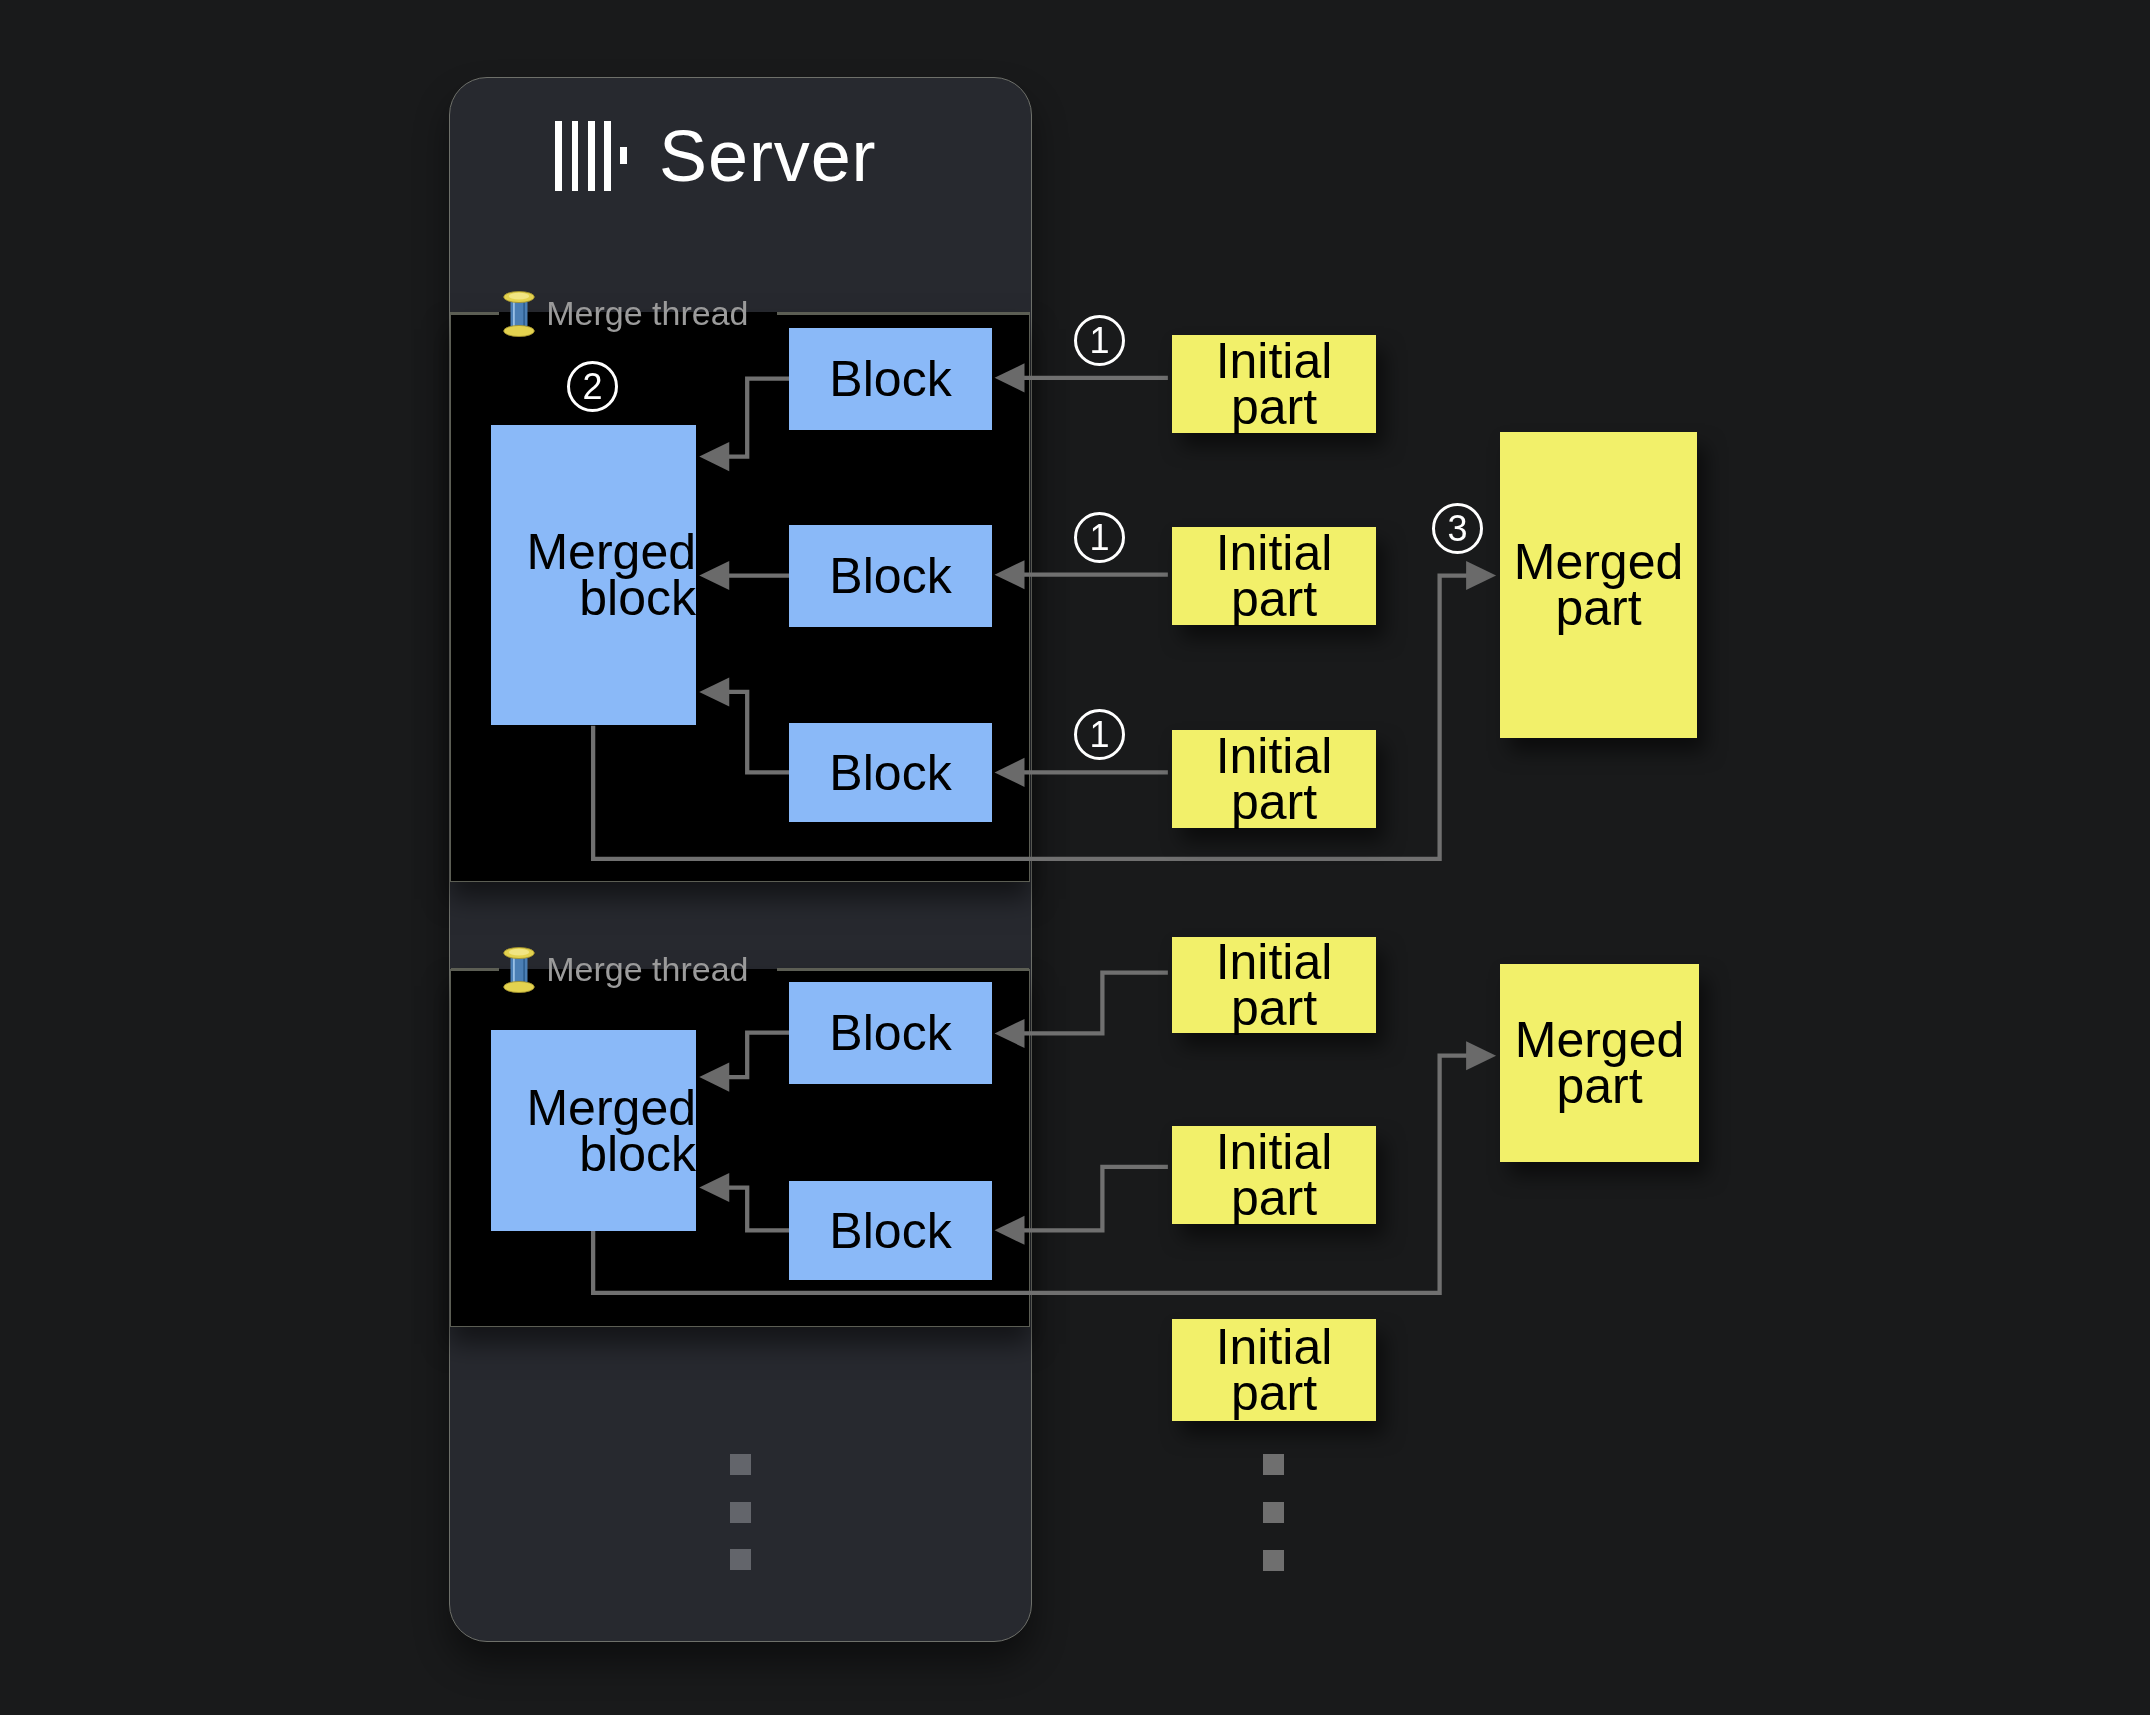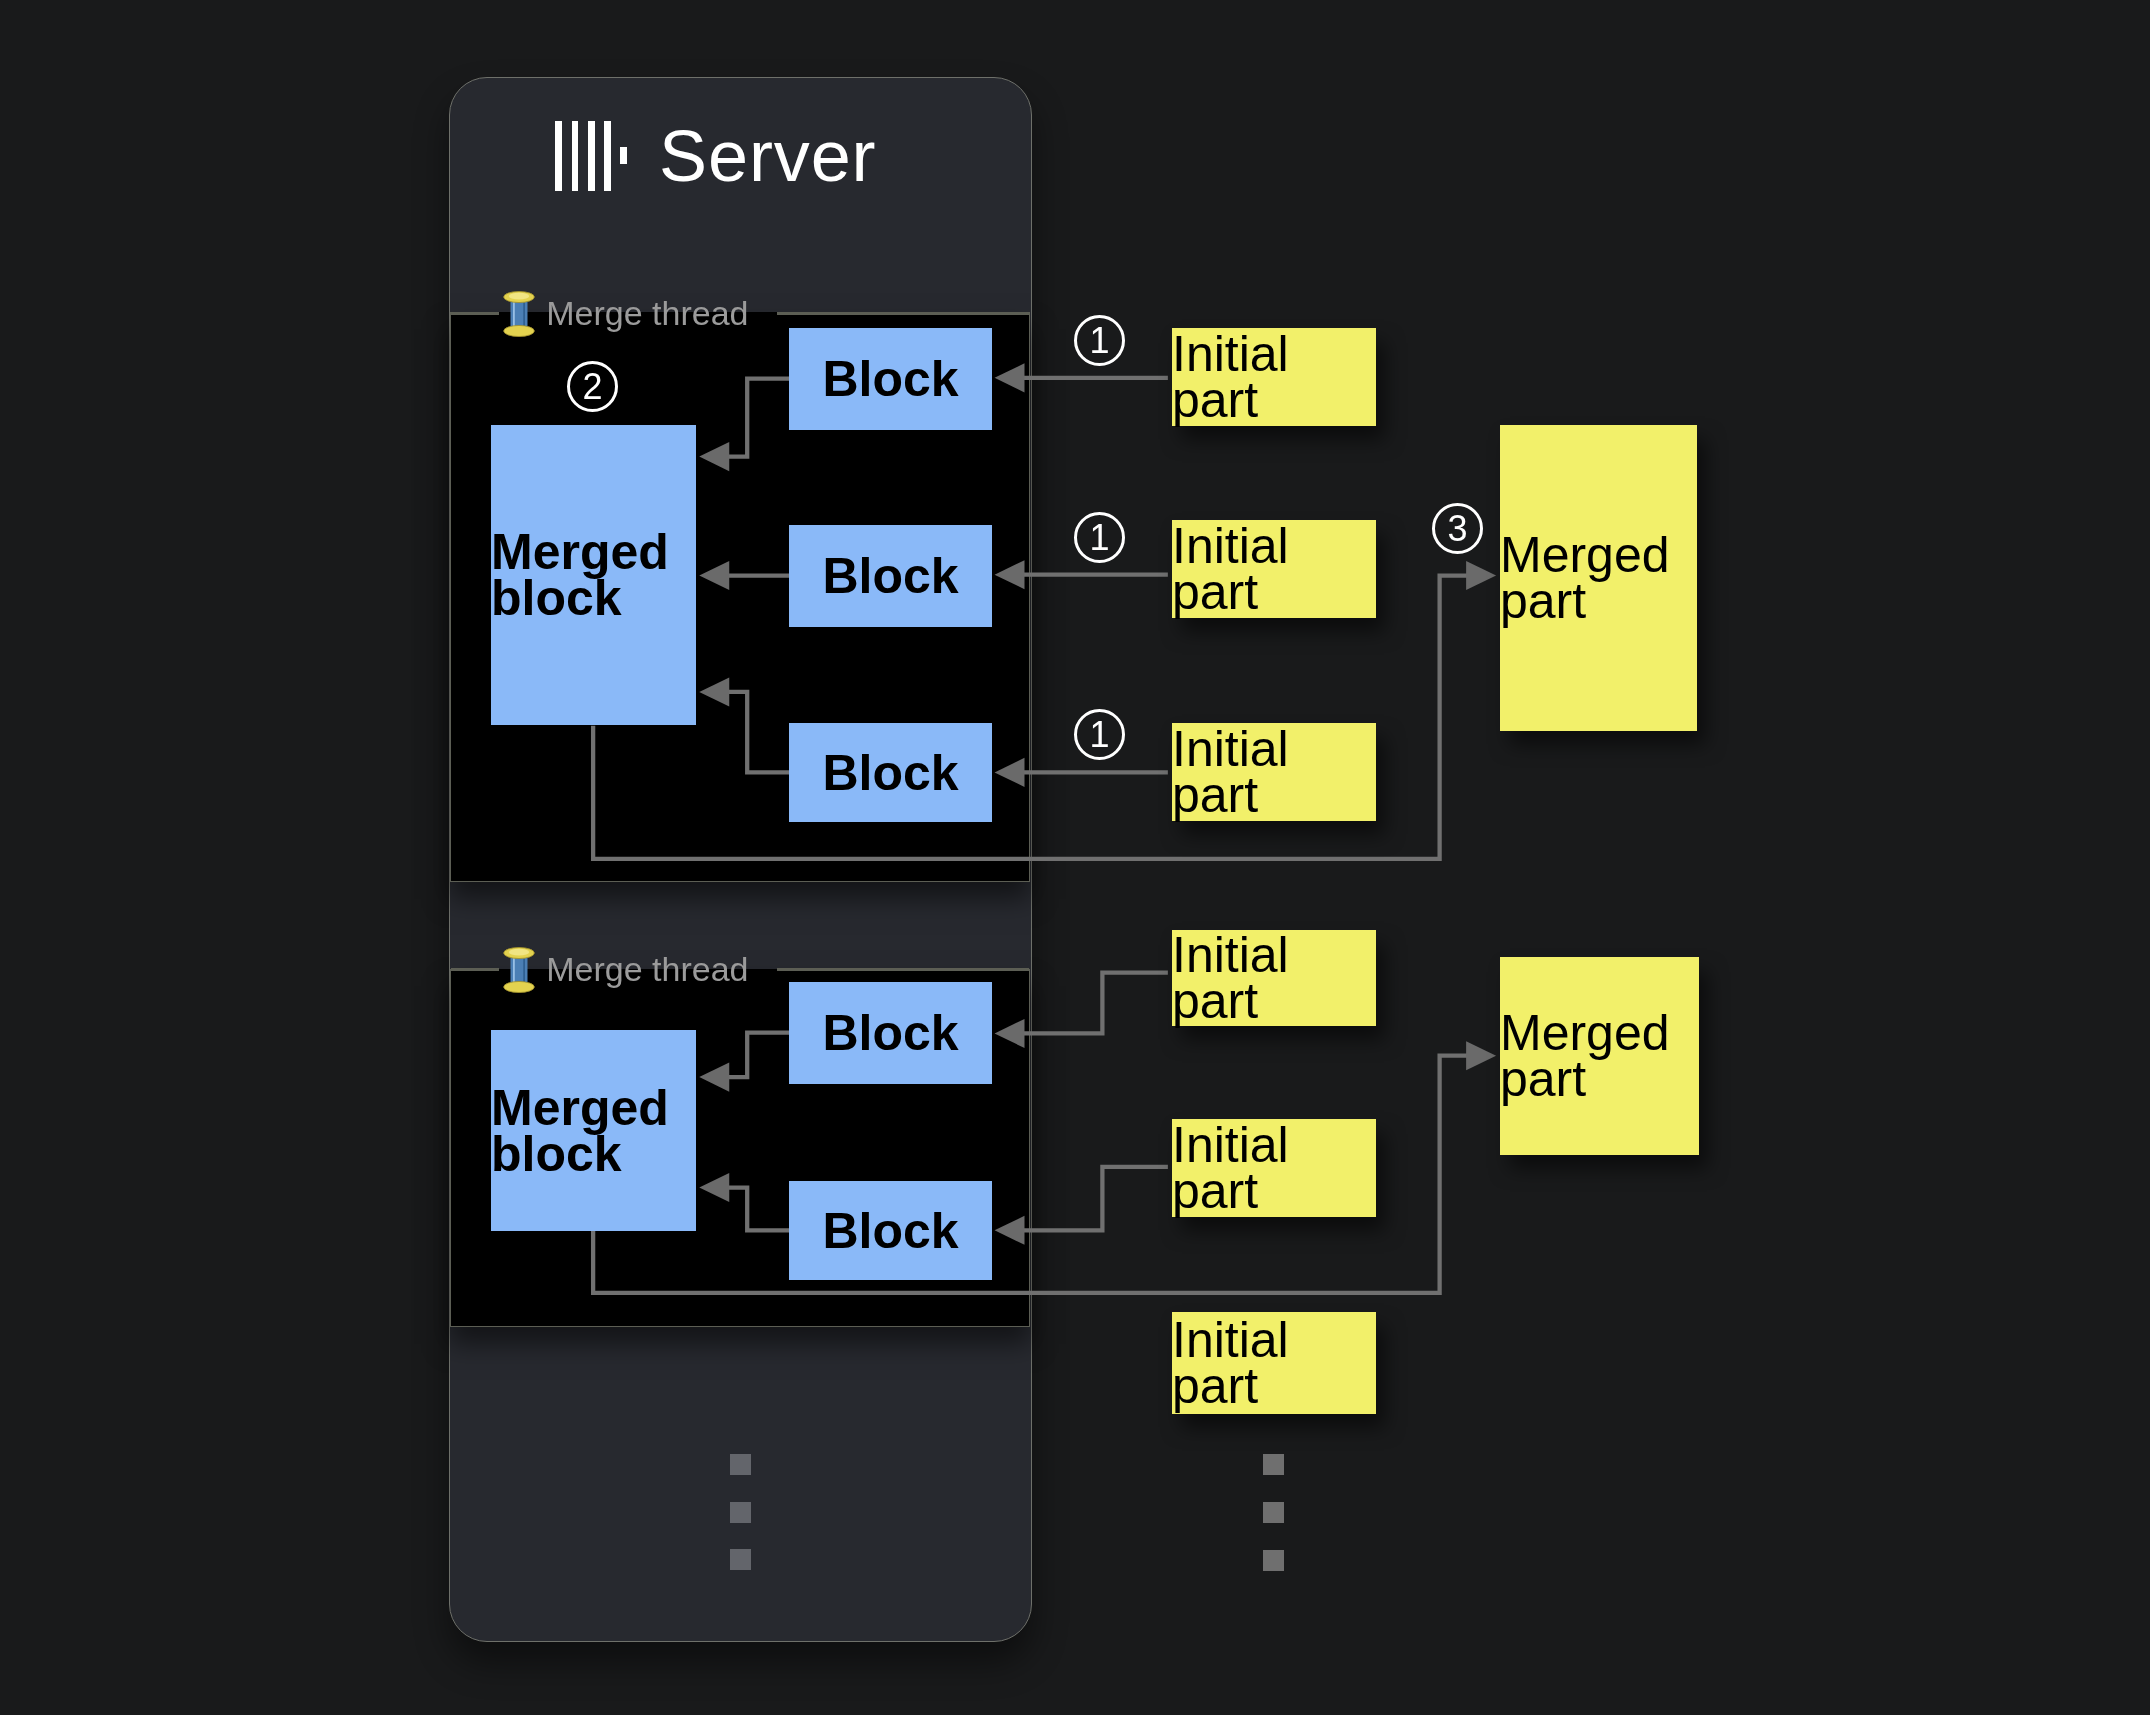--- a/index.html
+++ b/index.html
@@ -37,27 +37,28 @@
   }
   .tbseg{position:absolute;height:2.6px;background:#5c5e54;}
   .thread-legend{
     position:absolute;display:flex;align-items:center;gap:10.3px;height:51px;
   }
   .thread-legend .txt{color:#9b9b9b;font-size:34px;white-space:nowrap;}
   
   .bluebox{
     position:absolute;background:#8ab9f8;color:#000;
     display:flex;align-items:center;justify-content:center;
-    text-align:left;font-size:50px;line-height:.92;font-weight:bold;
+    text-align:right;font-size:50px;line-height:.92;
   }
   .part{
     position:absolute;background:#f2f06a;color:#000;
     display:flex;align-items:center;justify-content:center;
-    font-size:50px;line-height:.92;
+    text-align:center;font-size:50px;line-height:.92;
     box-shadow:8.6px 13.7px 19px rgba(0,0,0,.55);
+    margin-top:7px;
   }
   
   .badge{
     position:absolute;width:45px;height:45px;
     border:3.4px solid #ffffff;border-radius:50%;
     color:#ffffff;font-size:36px;
     display:flex;align-items:center;justify-content:center;
   }
   
   .dot{position:absolute;width:20.5px;height:20.5px;}

